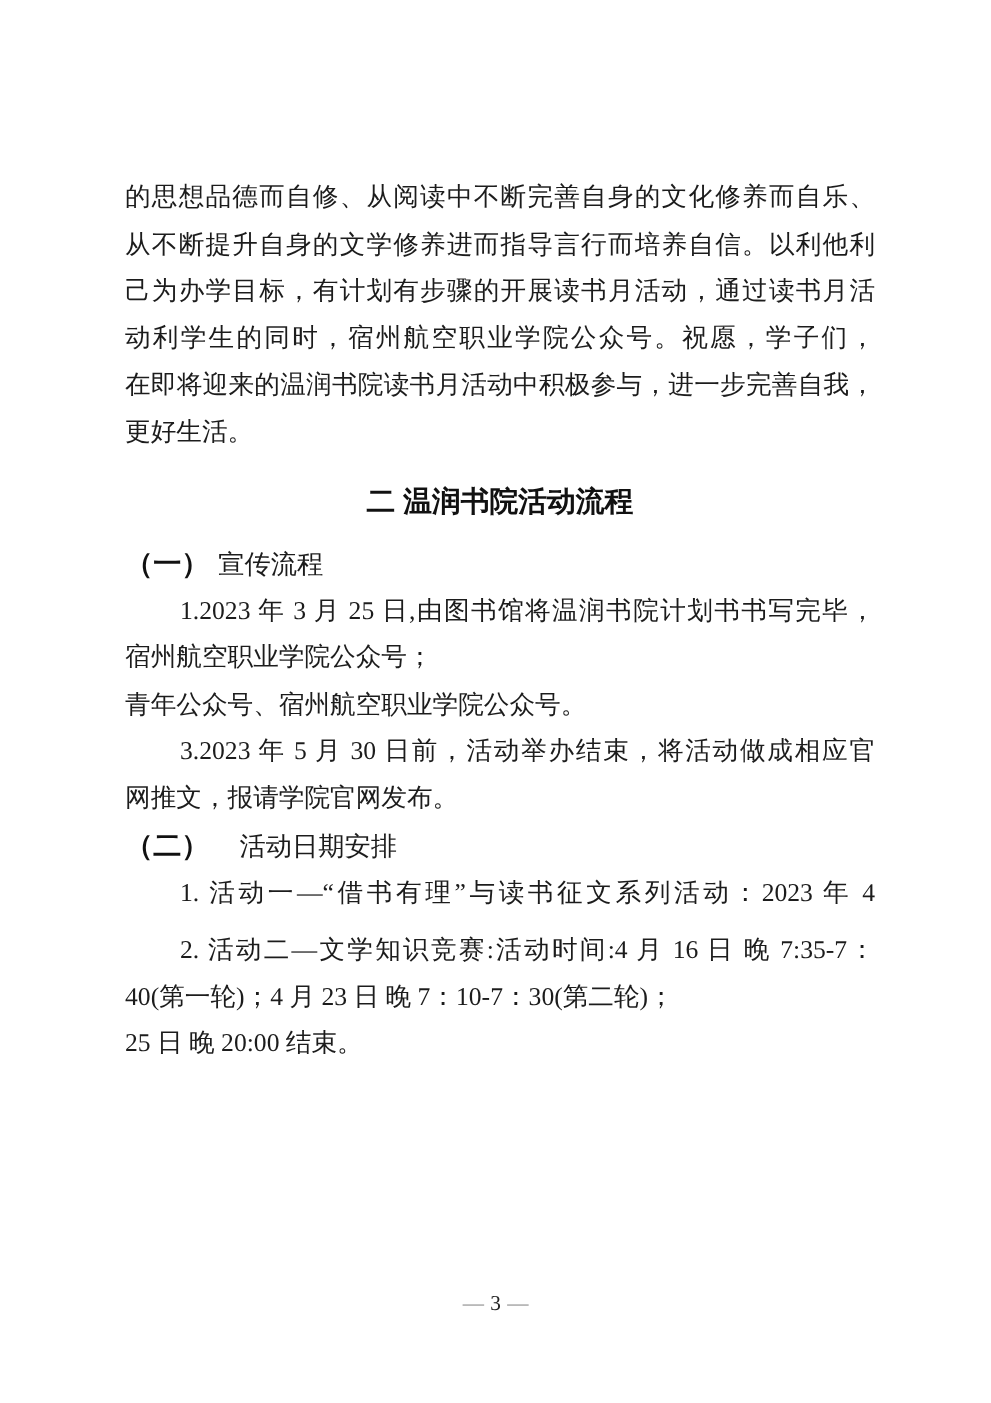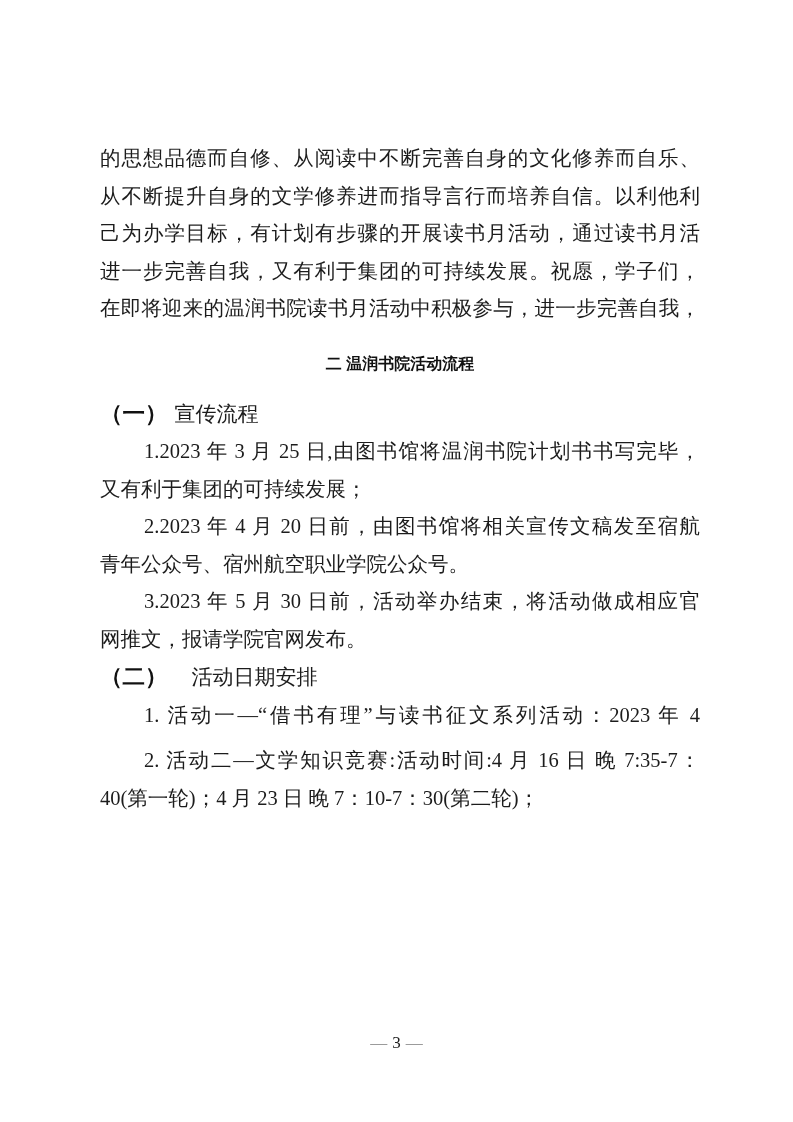--- a/index.html
+++ b/index.html
@@ -31,21 +31,21 @@
   .fill {
     text-align-last: justify;
   }
   .ind {
     text-indent: 44px;
   }
   .heading {
     margin: 17px 0 12px 0;
     font-family: "Liberation Sans", "DejaVu Sans", sans-serif;
     font-weight: 700;
-    font-size: 16px;
+    font-size: 23px;
     line-height: 38px;
     text-align: center;
     color: #111111;
   }
   .subhead {
     font-size: 21px;
     line-height: 37.5px;
     margin: 0;
   }
   .sub-num {
@@ -75,46 +75,47 @@
 </style>
 </head>
 <body>
 
 <div class="page">
   <div class="content">
 
     <p class="line fill">的思想品德而自修、从阅读中不断完善自身的文化修养而自乐、</p>
     <p class="line fill">从不断提升自身的文学修养进而指导言行而培养自信。以利他利</p>
     <p class="line fill">己为办学目标，有计划有步骤的开展读书月活动，通过读书月活</p>
-    <p class="line fill">进一步完善自我，又有利于集团的可持续发展。祝愿，学子们，</p>
+    <p class="line fill">动利学生的同时，宿州航空职业学院公众号。祝愿，学子们，</p>
     <p class="line fill">在即将迎来的温润书院读书月活动中积极参与，进一步完善自我，</p>
+    <p class="line">更好生活。</p>
 
     <h2 class="heading">二 温润书院活动流程</h2>
 
     <div class="subhead">
       <span class="sub-num">（一）</span><span class="sub-title">宣传流程</span>
     </div>
 
     <p class="line fill ind">1.2023 年 3 月 25 日,由图书馆将温润书院计划书书写完毕，</p>
-    <p class="line">又有利于集团的可持续发展；</p>
+    <p class="line">宿州航空职业学院公众号；</p>
 
-    <p class="line fill ind">2.2023 年 4 月 20 日前，由图书馆将相关宣传文稿发至宿航</p>
     <p class="line">青年公众号、宿州航空职业学院公众号。</p>
 
     <p class="line fill ind">3.2023 年 5 月 30 日前，活动举办结束，将活动做成相应官</p>
     <p class="line">网推文，报请学院官网发布。</p>
 
     <div class="subhead gap-wide">
       <span class="sub-num">（二）</span><span class="sub-title">活动日期安排</span>
     </div>
 
     <p class="line fill ind">1. 活动一—“借书有理”与读书征文系列活动：2023 年 4</p>
 
     <p class="line fill ind mt8">2. 活动二—文学知识竞赛:活动时间:4 月 16 日  晚 7:35-7：</p>
     <p class="line">40(第一轮)；4 月 23 日  晚 7：10-7：30(第二轮)；</p>
 
+    <p class="line">25 日  晚 20:00 结束。</p>
 
   </div>
 
   <div class="footer">
     <span class="dash">—</span><span class="num">3</span><span class="dash">—</span>
   </div>
 </div>
 
 </body></html>

